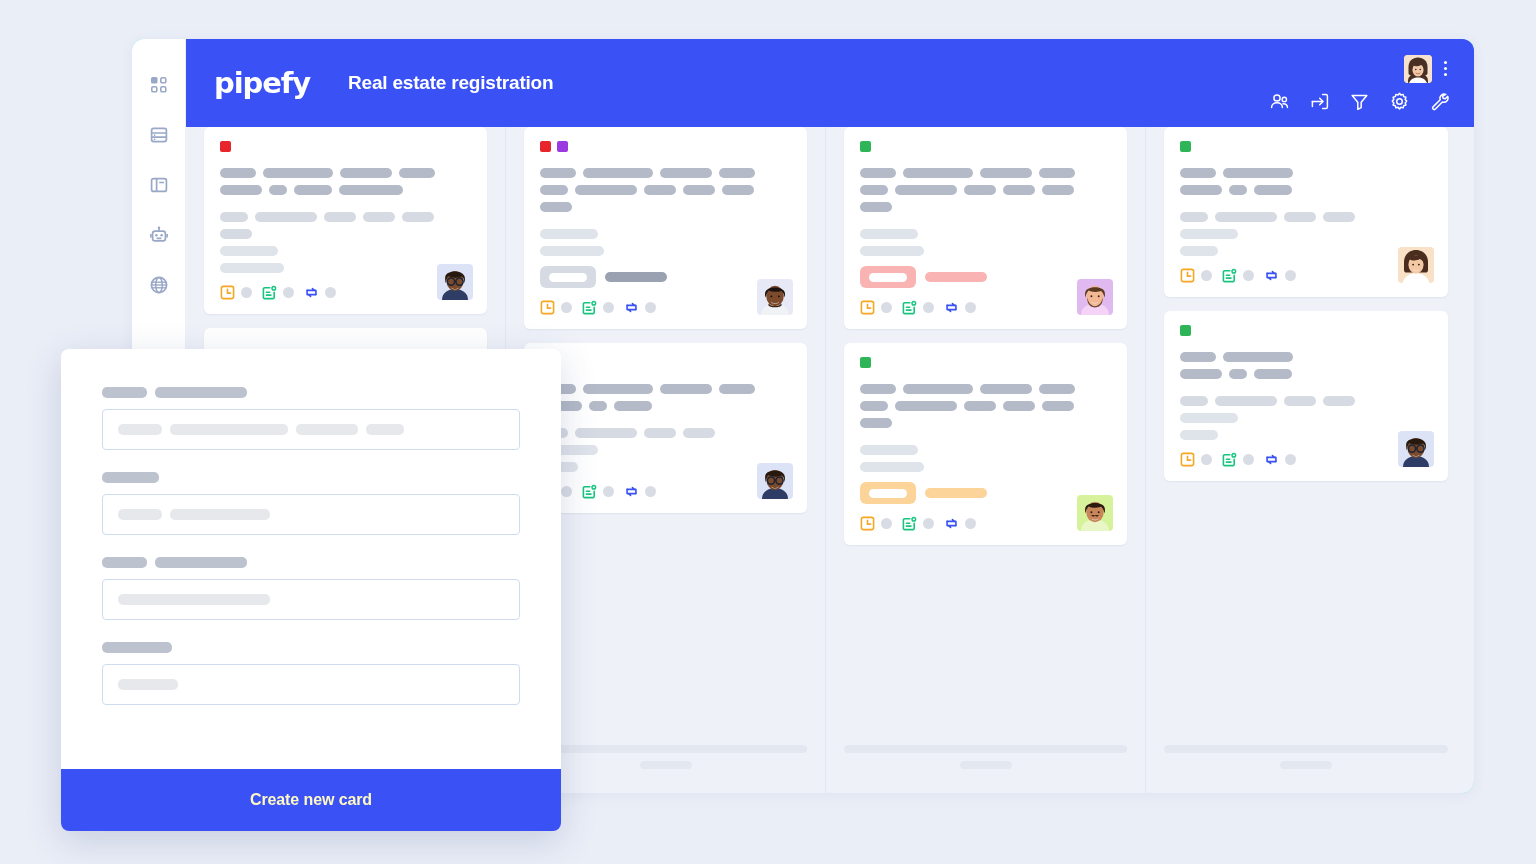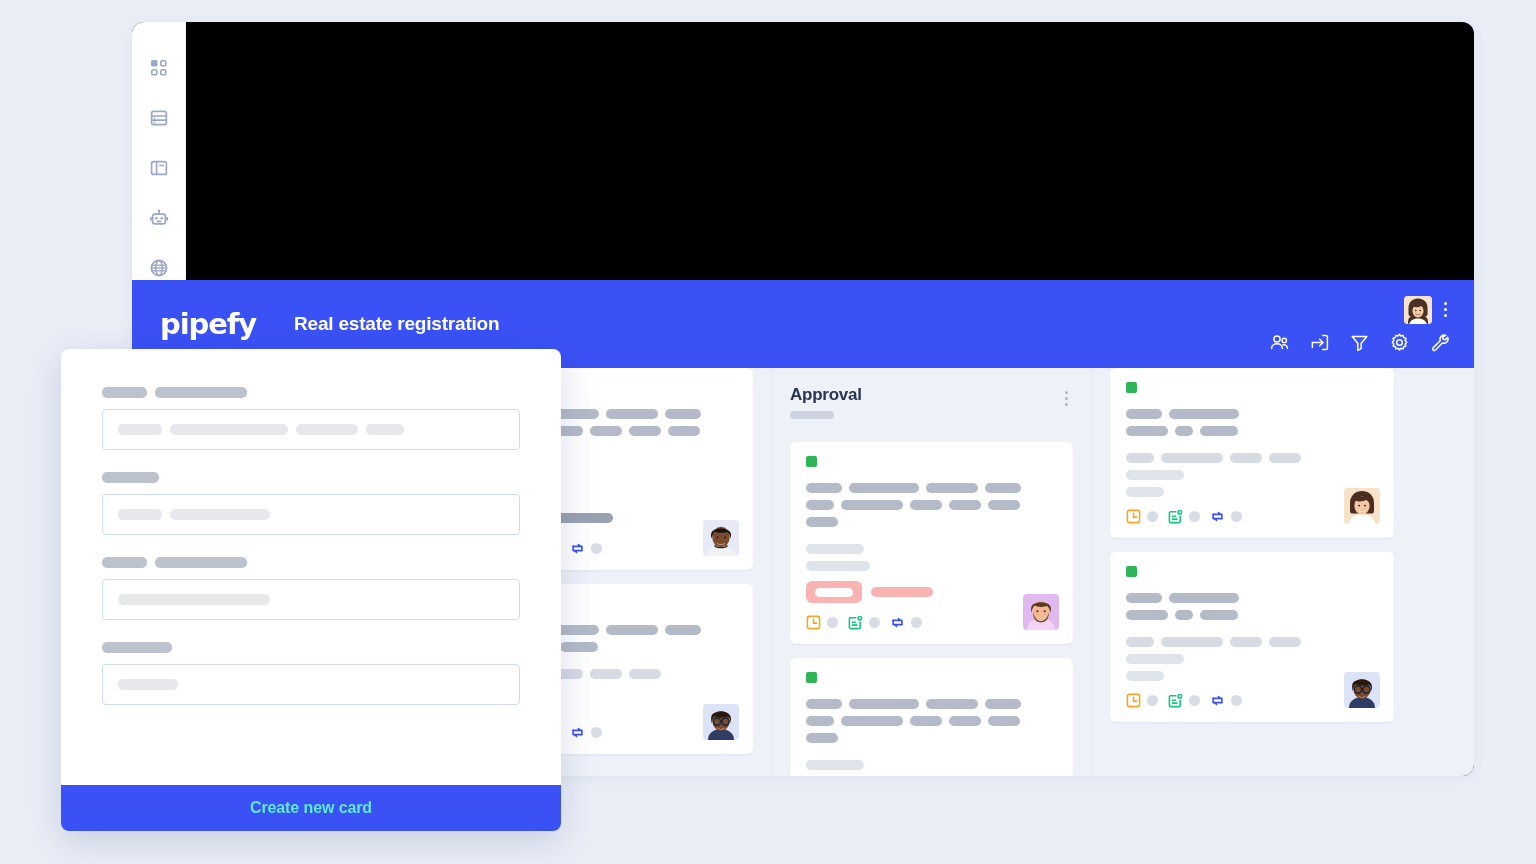--- a/index.html
+++ b/index.html
@@ -6,28 +6,27 @@
   html, body {
     width: 1536px; height: 864px;
     background: #eaeef7;
     font-family: "Liberation Sans", sans-serif;
     overflow: hidden;
   }
 
   
   .app-window {
     position: absolute;
-    left: 132px; top: 22px;
+    left: 132px; top: 39px;
     width: 1342px; height: 754px;
-    background: #000000;
+    background: #5eead4;
     border-radius: 12px;
     box-shadow: 0 2px 14px rgba(60,80,140,.07);
     overflow: hidden;
     display: flex;
-    flex-direction: column;
   }
 
   
   .sidebar {
     width: 54px; height: 100%;
     background: #ffffff;
     border-right: 1px solid #edf0f7;
     display: flex; flex-direction: column;
     align-items: center;
     padding-top: 34px;
@@ -223,23 +222,23 @@
   .field-input {
     border: 1px solid #cfdcf0;
     border-radius: 4px;
     height: 41px;
     display: flex; align-items: center; gap: 8px;
     padding: 0 15px;
   }
   .field-input .sk { background: #e7e8eb; height: 11px; }
   .modal-cta {
     position: absolute; left: 0; right: 0; bottom: 0;
-    height: 46px;
+    height: 62px;
     background: #3a51f5;
-    color: #5eead4; font-size: 16px; font-weight: 700;
+    color: #fef9c3; font-size: 16px; font-weight: 700;
     border: none; cursor: pointer;
     display: flex; align-items: center; justify-content: center;
     letter-spacing: -.1px;
   }
 </style>
 </head>
 <body>
 
 <div class="app-window">
 
@@ -639,34 +638,20 @@
               </span>
   </article>
     </div>
     <div class="col-foot">
       <span class="bar1"></span>
       <span class="bar2"></span>
     </div>
   </div>
 
   <div class="column">
-    <div class="col-head">
-      <div class="col-head-left">
-        <div class="col-name">Approval</div>
-        <span class="col-sub"></span>
-      </div>
-      <div class="col-head-right">
-
-        <span class="kebab-dots">
-                <i></i>
-                <i></i>
-                <i></i>
-              </span>
-      </div>
-    </div>
     <div class="cards">
       <article class="card">
     <div class="tags">
                 <span class="tag" style="background:#2eb558"></span>
               </div>
     <div class="sk-row">
                 <span class="sk " style="width:36px"></span>
                 <span class="sk " style="width:70px"></span>
                 <span class="sk " style="width:52px"></span>
                 <span class="sk " style="width:36px"></span>

